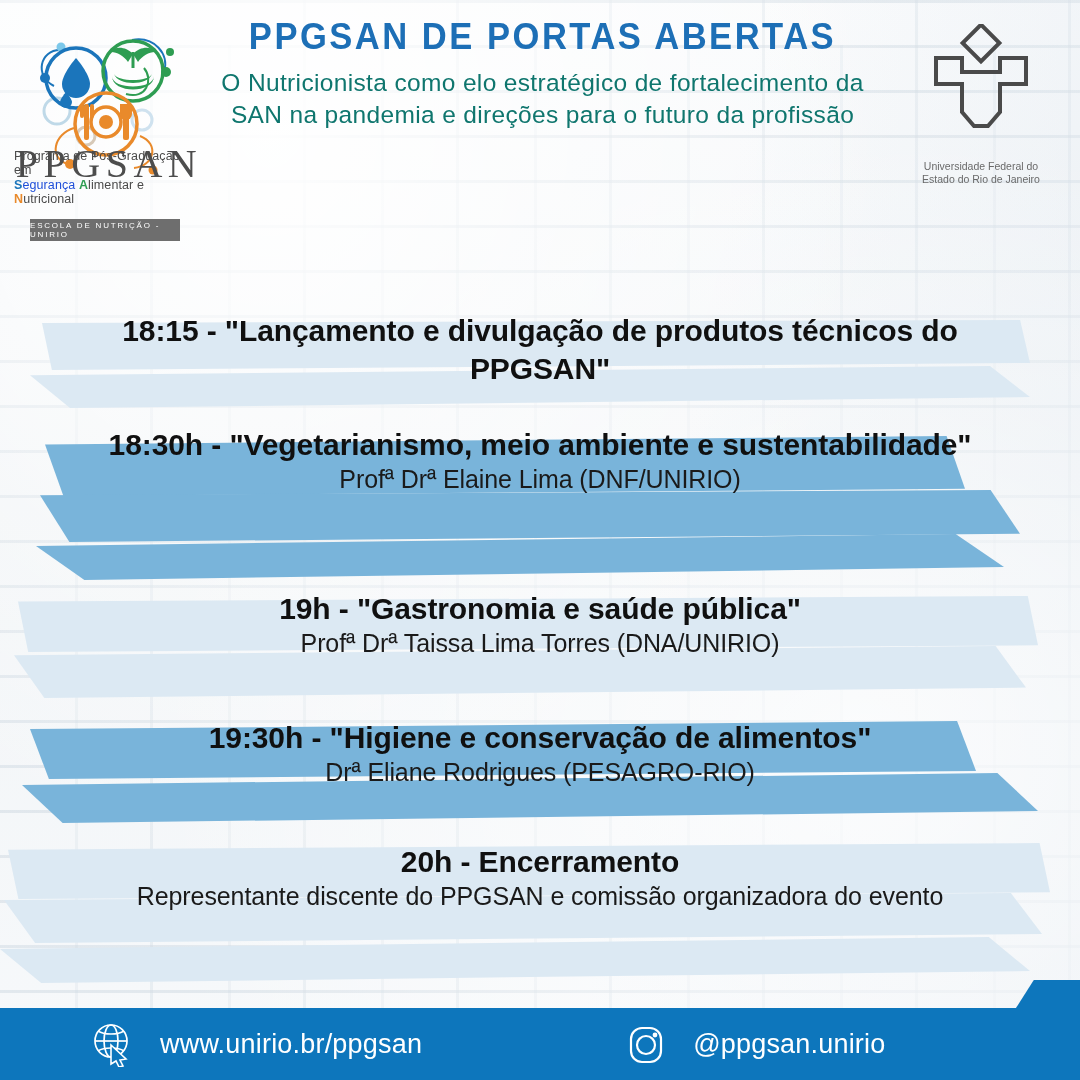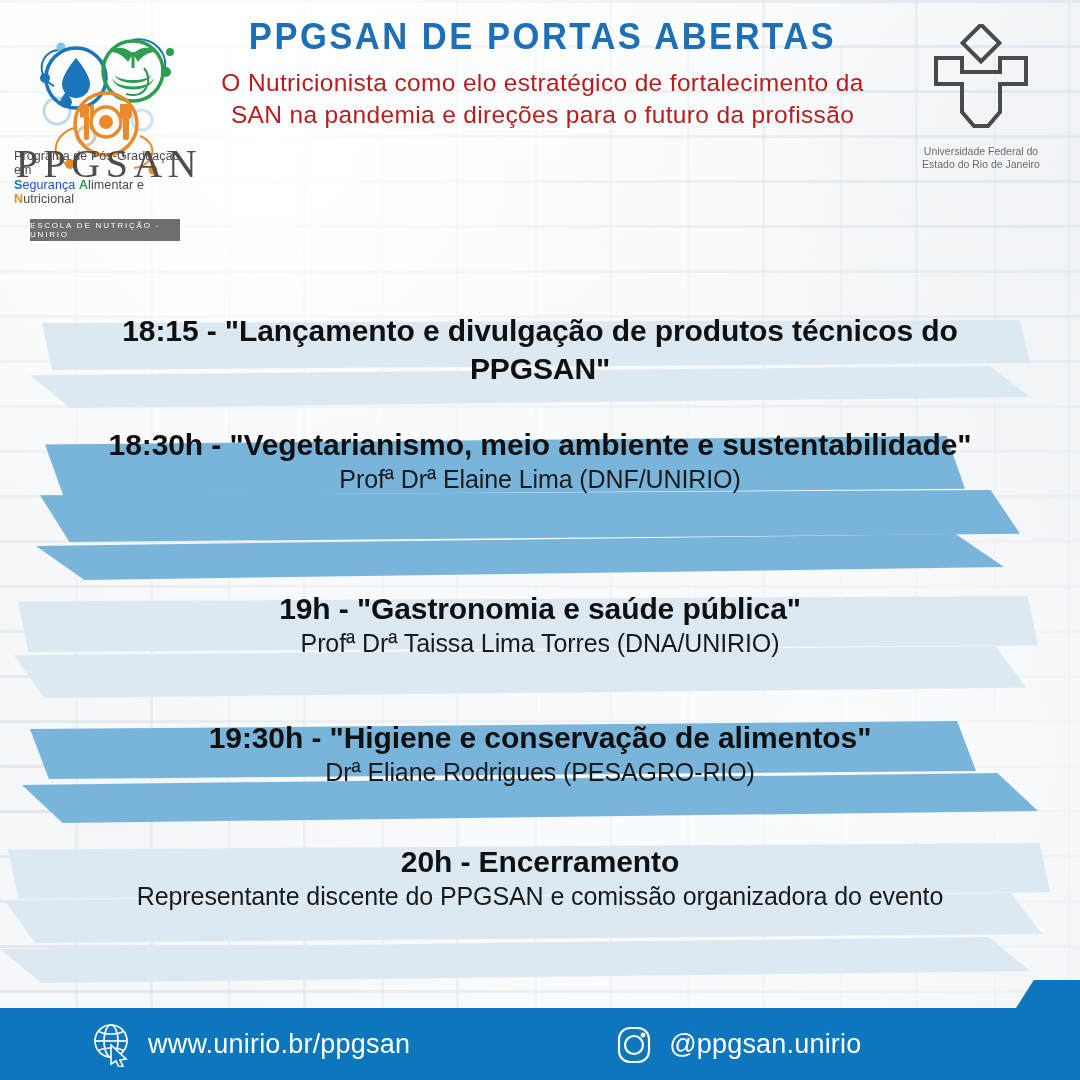--- a/index.html
+++ b/index.html
@@ -83,41 +83,41 @@
     font-size: 30px;
     letter-spacing: 1px;
     color: #3d3d3d;
     line-height: 1;
     margin-top: 2px;
   }
   .unirio-sub {
     font-size: 10.5px;
     color: #6a6a6a;
     line-height: 1.25;
-    margin-top: 5px;
+    margin-top: 20px;
   }
 
   .header-text {
     position: absolute;
     left: 200px; right: 195px; top: 18px;
     text-align: center;
   }
   .event-title {
     font-size: 36px;
     font-weight: bold;
     color: #1D6FB6;
     letter-spacing: 2.6px;
     line-height: 1.05;
     transform: scaleX(0.96);
     white-space: nowrap;
   }
   .event-subtitle {
     margin-top: 11px;
     font-size: 24.5px;
-    color: #b91c1c;
+    color: #0f766e;
     line-height: 1.32;
     letter-spacing: .35px;
   }
 
   
   .date-line {
     position: absolute;
     top: 228px; left: 0; right: 0;
     text-align: center;
     font-size: 37px;
@@ -180,21 +180,21 @@
   }
   .footer-inner {
     position: absolute;
     left: 0; right: 0; top: 0; bottom: 0;
     display: flex;
     align-items: center;
   }
   .footer-item {
     display: flex;
     align-items: center;
-    gap: 14px;
+    gap: 26px;
     color: #ffffff;
   }
   .footer-item.web { margin-left: 92px; }
   .footer-item.insta { margin-left: 203px; text-align: center; }
   .footer-label {
     font-size: 27px;
     letter-spacing: .2px;
     white-space: nowrap;
   }
 </style>

